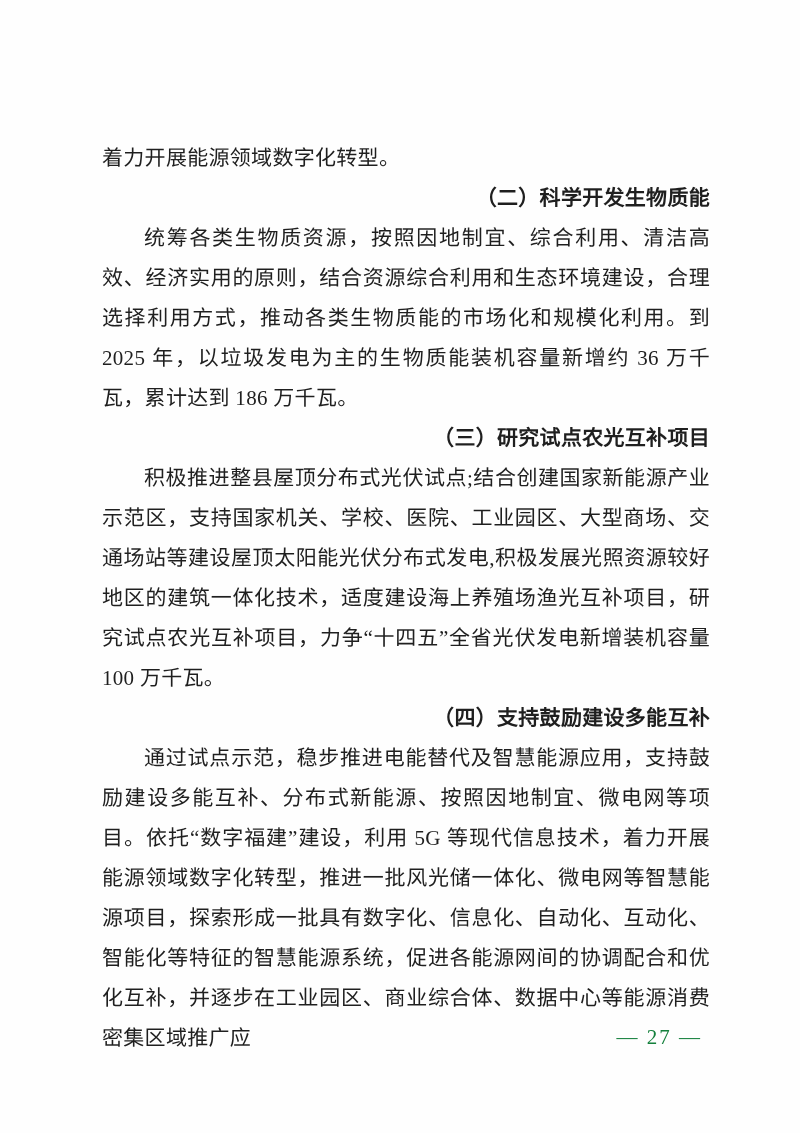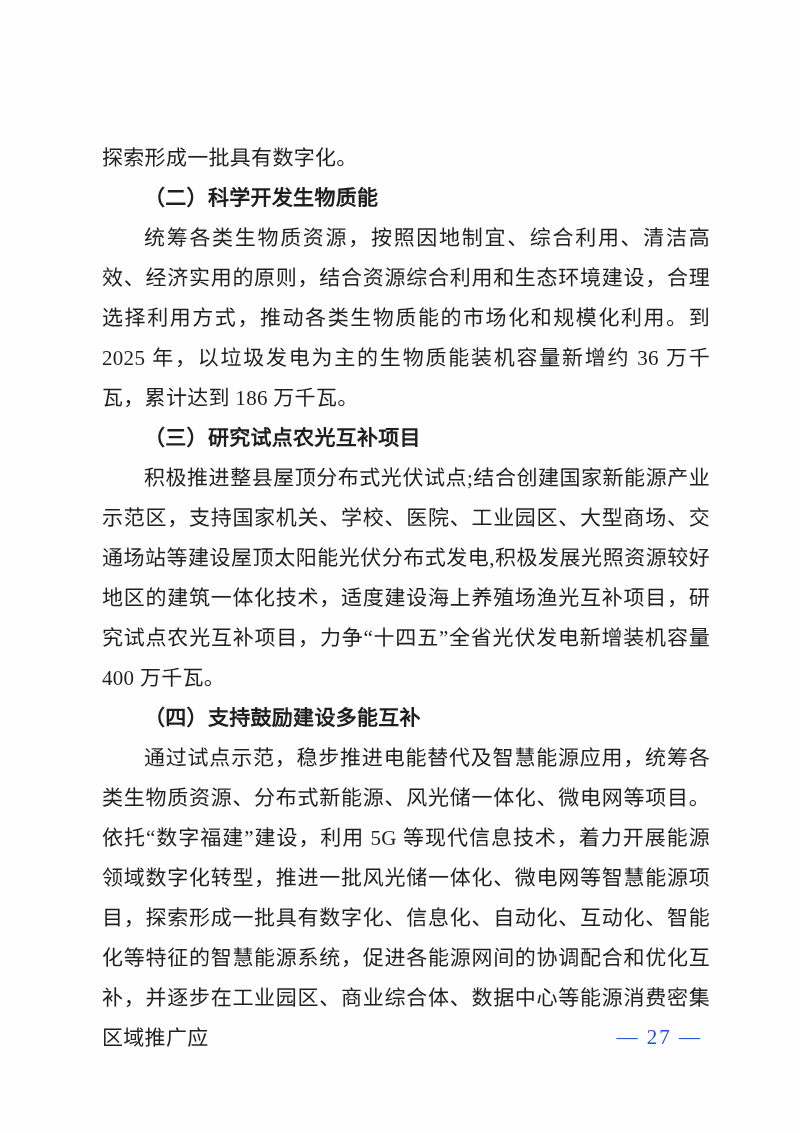--- a/index.html
+++ b/index.html
@@ -37,49 +37,49 @@
   }
   .para-continuation {
     text-indent: 0;
   }
   .para-body {
     text-indent: 2em;
   }
   .section-heading {
     text-indent: 2em;
     font-weight: bold;
-    text-align: left;
+    text-align: right;
   }
   .page-number {
     position: absolute;
     right: 98px;
     top: 1022px;
     font-size: 21px;
     line-height: 30px;
-    color: #1d4ed8;
+    color: #15803d;
     letter-spacing: 2px;
     white-space: nowrap;
   }
 </style>
 </head>
 <body>
 
 <div class="page">
 
   <div class="content">
-    <p class="para-continuation">探索形成一批具有数字化。</p>
+    <p class="para-continuation">着力开展能源领域数字化转型。</p>
 
     <p class="section-heading">（二）科学开发生物质能</p>
 
     <p class="para-body">统筹各类生物质资源，按照因地制宜、综合利用、清洁高效、经济实用的原则，结合资源综合利用和生态环境建设，合理选择利用方式，推动各类生物质能的市场化和规模化利用。到 2025 年，以垃圾发电为主的生物质能装机容量新增约 36 万千瓦，累计达到 186 万千瓦。</p>
 
     <p class="section-heading">（三）研究试点农光互补项目</p>
 
-    <p class="para-body">积极推进整县屋顶分布式光伏试点;结合创建国家新能源产业示范区，支持国家机关、学校、医院、工业园区、大型商场、交通场站等建设屋顶太阳能光伏分布式发电,积极发展光照资源较好地区的建筑一体化技术，适度建设海上养殖场渔光互补项目，研究试点农光互补项目，力争“十四五”全省光伏发电新增装机容量 400 万千瓦。</p>
+    <p class="para-body">积极推进整县屋顶分布式光伏试点;结合创建国家新能源产业示范区，支持国家机关、学校、医院、工业园区、大型商场、交通场站等建设屋顶太阳能光伏分布式发电,积极发展光照资源较好地区的建筑一体化技术，适度建设海上养殖场渔光互补项目，研究试点农光互补项目，力争“十四五”全省光伏发电新增装机容量 100 万千瓦。</p>
 
     <p class="section-heading">（四）支持鼓励建设多能互补</p>
 
-    <p class="para-body">通过试点示范，稳步推进电能替代及智慧能源应用，统筹各类生物质资源、分布式新能源、风光储一体化、微电网等项目。依托“数字福建”建设，利用 5G 等现代信息技术，着力开展能源领域数字化转型，推进一批风光储一体化、微电网等智慧能源项目，探索形成一批具有数字化、信息化、自动化、互动化、智能化等特征的智慧能源系统，促进各能源网间的协调配合和优化互补，并逐步在工业园区、商业综合体、数据中心等能源消费密集区域推广应</p>
+    <p class="para-body">通过试点示范，稳步推进电能替代及智慧能源应用，支持鼓励建设多能互补、分布式新能源、按照因地制宜、微电网等项目。依托“数字福建”建设，利用 5G 等现代信息技术，着力开展能源领域数字化转型，推进一批风光储一体化、微电网等智慧能源项目，探索形成一批具有数字化、信息化、自动化、互动化、智能化等特征的智慧能源系统，促进各能源网间的协调配合和优化互补，并逐步在工业园区、商业综合体、数据中心等能源消费密集区域推广应</p>
   </div>
 
   <div class="page-number">— 27 —</div>
 
 </div>
 
 </body></html>

